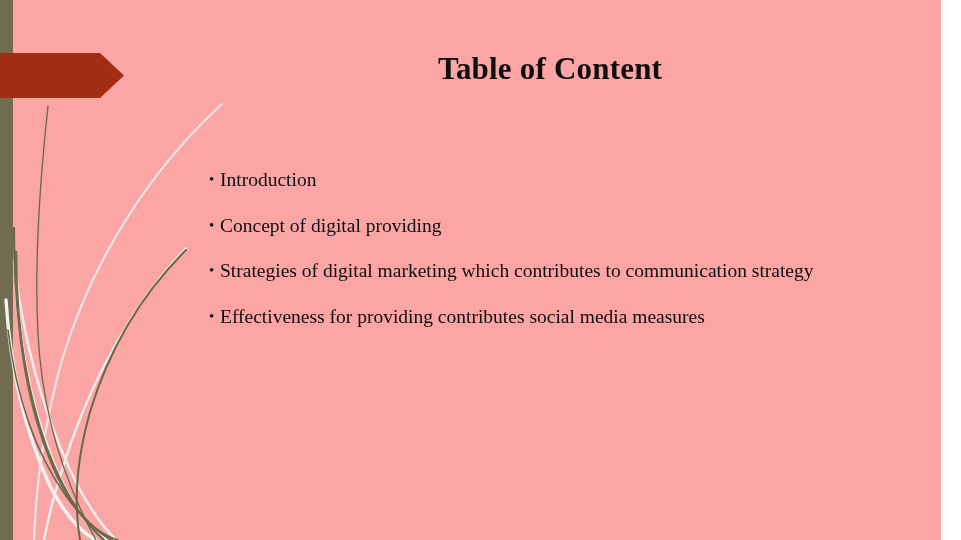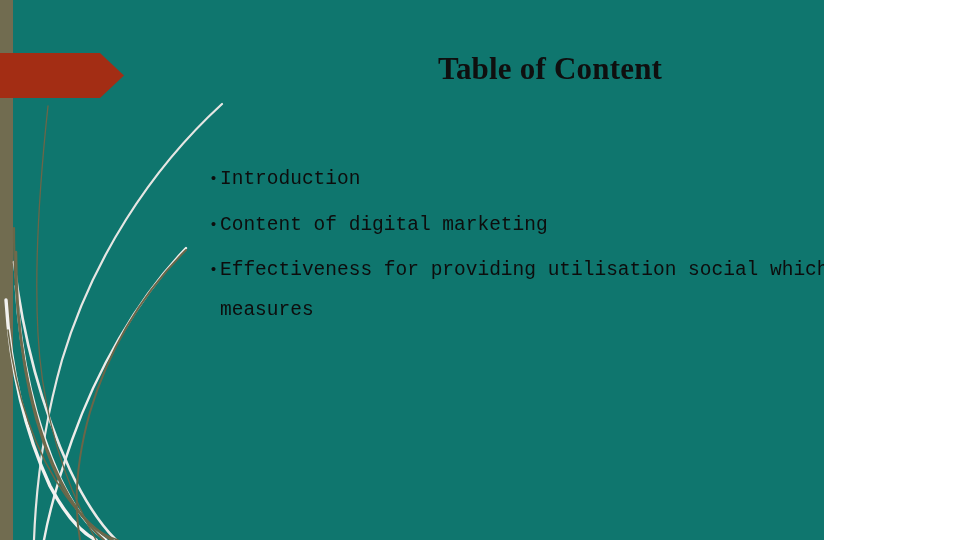--- a/index.html
+++ b/index.html
@@ -6,23 +6,23 @@
     margin: 0;
     padding: 0;
     background: #ffffff;
   }
   body {
     font-family: "Liberation Serif", "DejaVu Serif", serif;
   }
 
   .slide {
     position: relative;
-    width: 824px;
+    width: 941px;
     height: 540px;
-    background: #0f766e;
+    background: #fca5a5;
     overflow: hidden;
   }
 
   
   .left-bar {
     position: absolute;
     left: 0;
     top: 0;
     width: 13px;
     height: 540px;
@@ -72,21 +72,20 @@
     padding: 0;
     list-style: none;
   }
   .bullet-item {
     position: relative;
     padding-left: 11px;
     margin: 0 0 6px 0;
     font-size: 19.5px;
     line-height: 39.5px;
     color: #0d0d0d;
-    font-family: Liberation Mono, monospace;
   }
   .bullet-item::before {
     content: "\2022";
     position: absolute;
     left: 0;
     top: 0;
     font-size: 15px;
     line-height: 39.5px;
     color: #0d0d0d;
   }
@@ -116,17 +115,18 @@
   </svg>
 
   <svg class="arrow-banner" viewBox="0 0 124 45" preserveAspectRatio="none">
     <polygon points="0,0 100,0 124,22.5 100,45 0,45" fill="#A32D14"></polygon>
   </svg>
 
   <div class="slide-title">Table of Content</div>
 
   <ul class="content-list">
     <li class="bullet-item">Introduction</li>
-    <li class="bullet-item">Content of digital marketing</li>
-    <li class="bullet-item">Effectiveness for providing utilisation social which measures</li>
+    <li class="bullet-item">Concept of digital providing</li>
+    <li class="bullet-item">Strategies of digital marketing which contributes to communication strategy</li>
+    <li class="bullet-item">Effectiveness for providing contributes social media measures</li>
   </ul>
 
 </div>
 
 </body></html>

